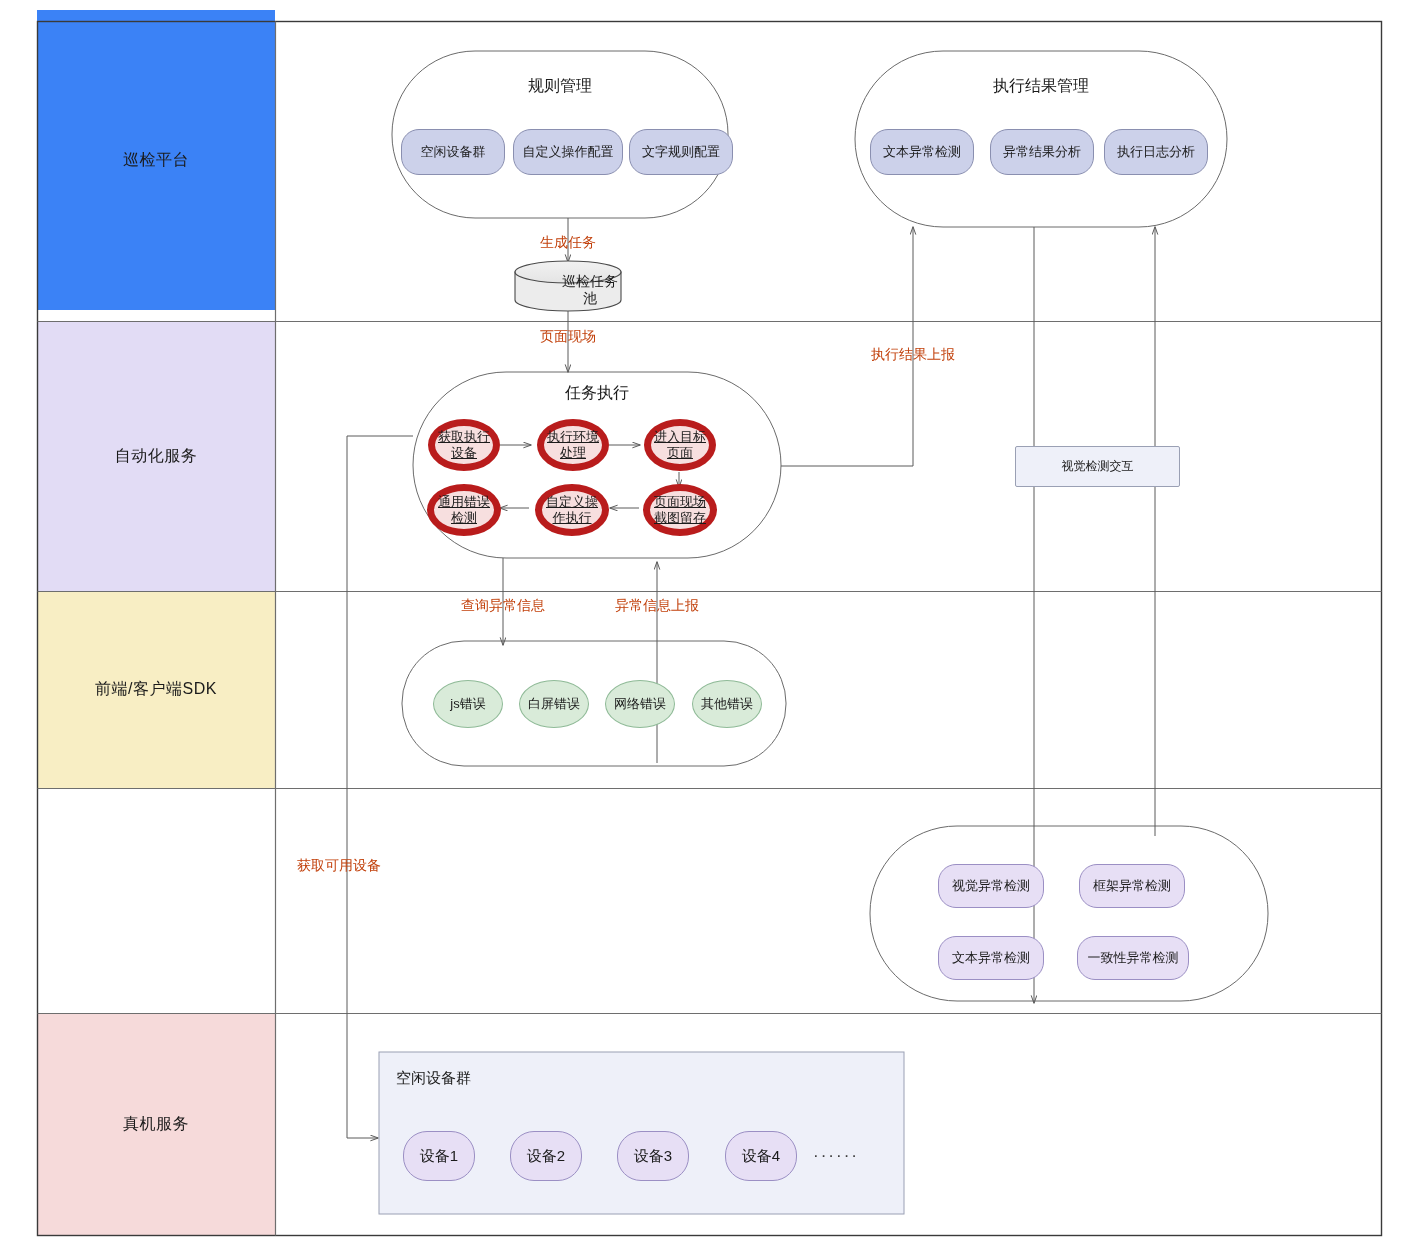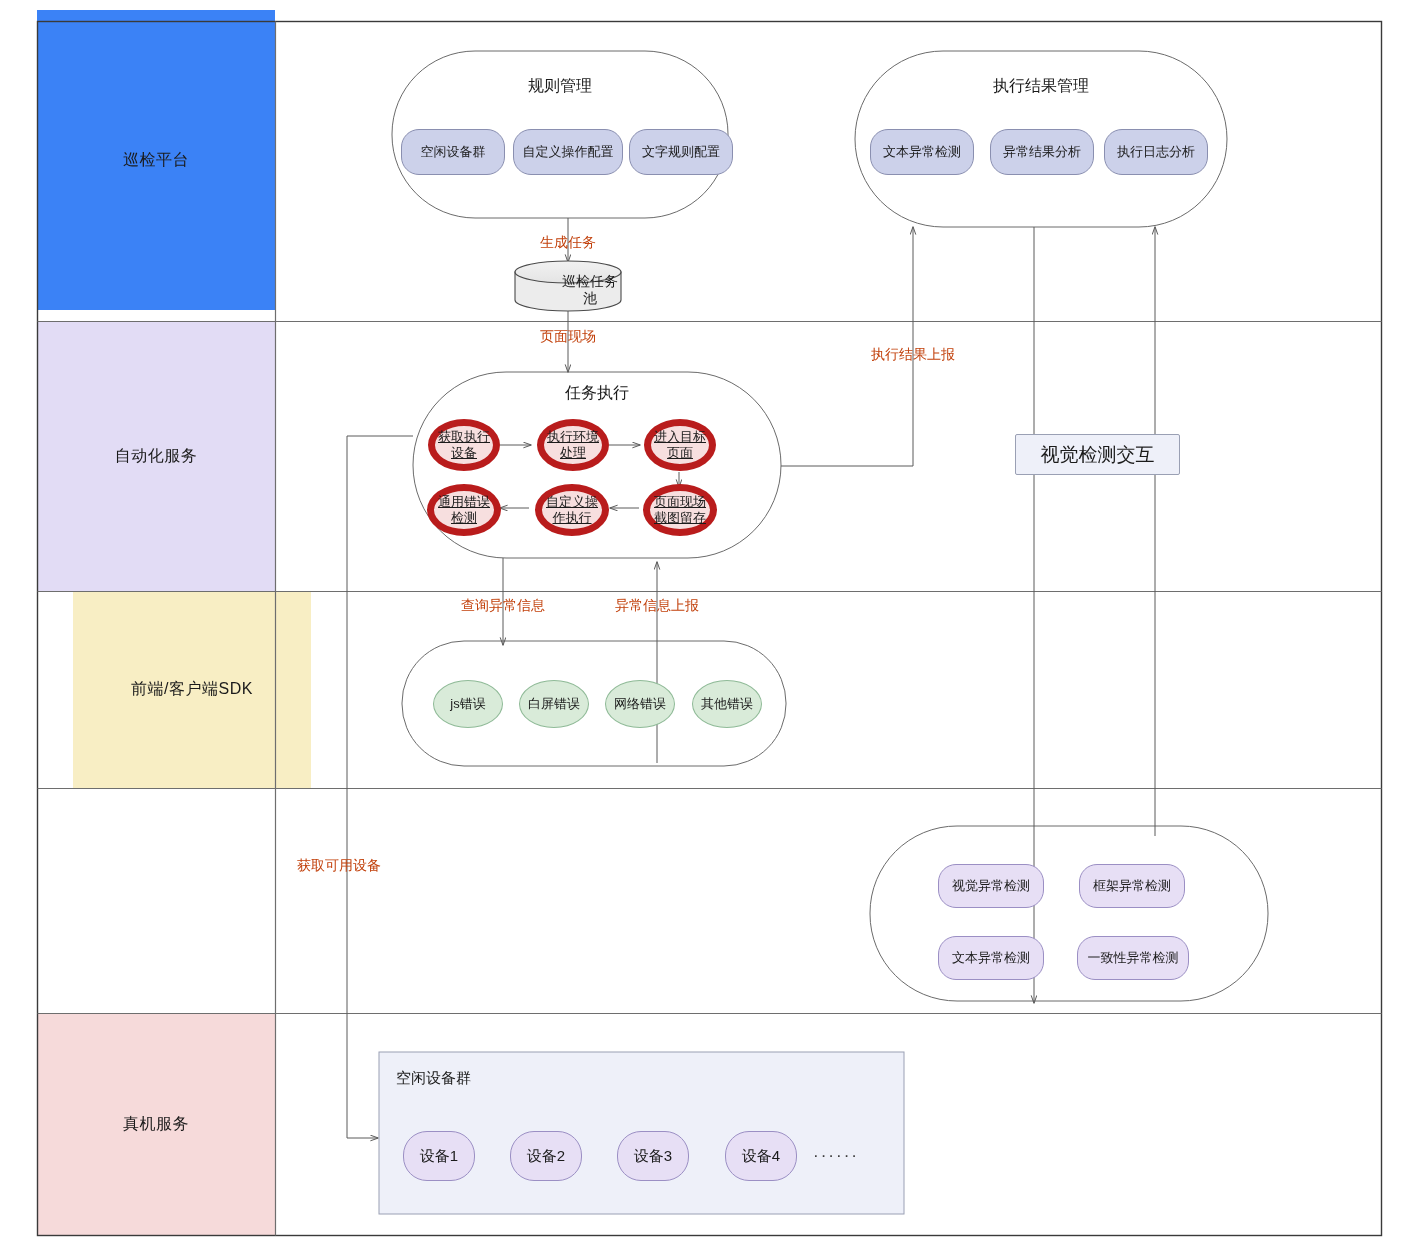--- a/index.html
+++ b/index.html
@@ -16,41 +16,41 @@
   }
   .node{
     position:absolute;display:flex;align-items:center;justify-content:center;
     text-align:center;line-height:1.25;color:#1b1b1b;box-sizing:border-box;
   }
   .pill{border-radius:18px;border:1px solid #8a8fb0;font-size:13px;}
   .ell{border-radius:50%;border:7px solid #b91c1c;font-size:13px;text-decoration:underline;}
   .ell-green{border-radius:50%;border:1px solid #8fba97;font-size:13px;}
   .pill-purple{border-radius:18px;border:1px solid #9b8fc4;font-size:13px;}
   .pill-dev{border-radius:24px;border:1px solid #9b8fc4;font-size:15px;}
-  .boxrect{border:1px solid #9aa0b4;font-size:19px;border-radius:2px;}
+  .boxrect{border:1px solid #9aa0b4;font-size:12px;border-radius:2px;margin-top:12px;}
   .dots{position:absolute;font-size:17px;color:#3b3b3b;letter-spacing:2px;}
   .panel-title{position:absolute;font-size:15px;color:#1b1b1b;white-space:nowrap;}
   .edge-label{
     position:absolute;font-size:14px;color:#c2410c;white-space:nowrap;
     transform:translateX(-50%);background:transparent;
   }
   .edge-label.la{transform:none;}
 </style>
 </head>
 <body>
 
 <div id="stage">
 
   <div class="lane-label" style="left:37px;top:10px;width:238px;height:300px;background:#3b82f6;">
     <span>巡检平台</span>
   </div>
   <div class="lane-label" style="left:37px;top:321px;width:238px;height:270px;background:#e2dcf5;">
     <span>自动化服务</span>
   </div>
-  <div class="lane-label" style="left:37px;top:591px;width:238px;height:197px;background:#f8eec4;margin-left:36px;">
+  <div class="lane-label" style="left:37px;top:591px;width:238px;height:197px;background:#f8eec4;">
     <span>前端/客户端SDK</span>
   </div>
   <div class="lane-label" style="left:37px;top:1013px;width:238px;height:223px;background:#f6dada;">
     <span>真机服务</span>
   </div>
 
   <svg id="svgLayer" viewBox="0 0 1418 1258">
     <defs>
       <marker id="ah" markerWidth="9" markerHeight="9" refX="7.6" refY="3" orient="auto" markerUnits="strokeWidth">
         <path d="M0,0.2 L8,3 L0,5.8" fill="none" stroke="#5a5a5a" stroke-width="1"></path>

